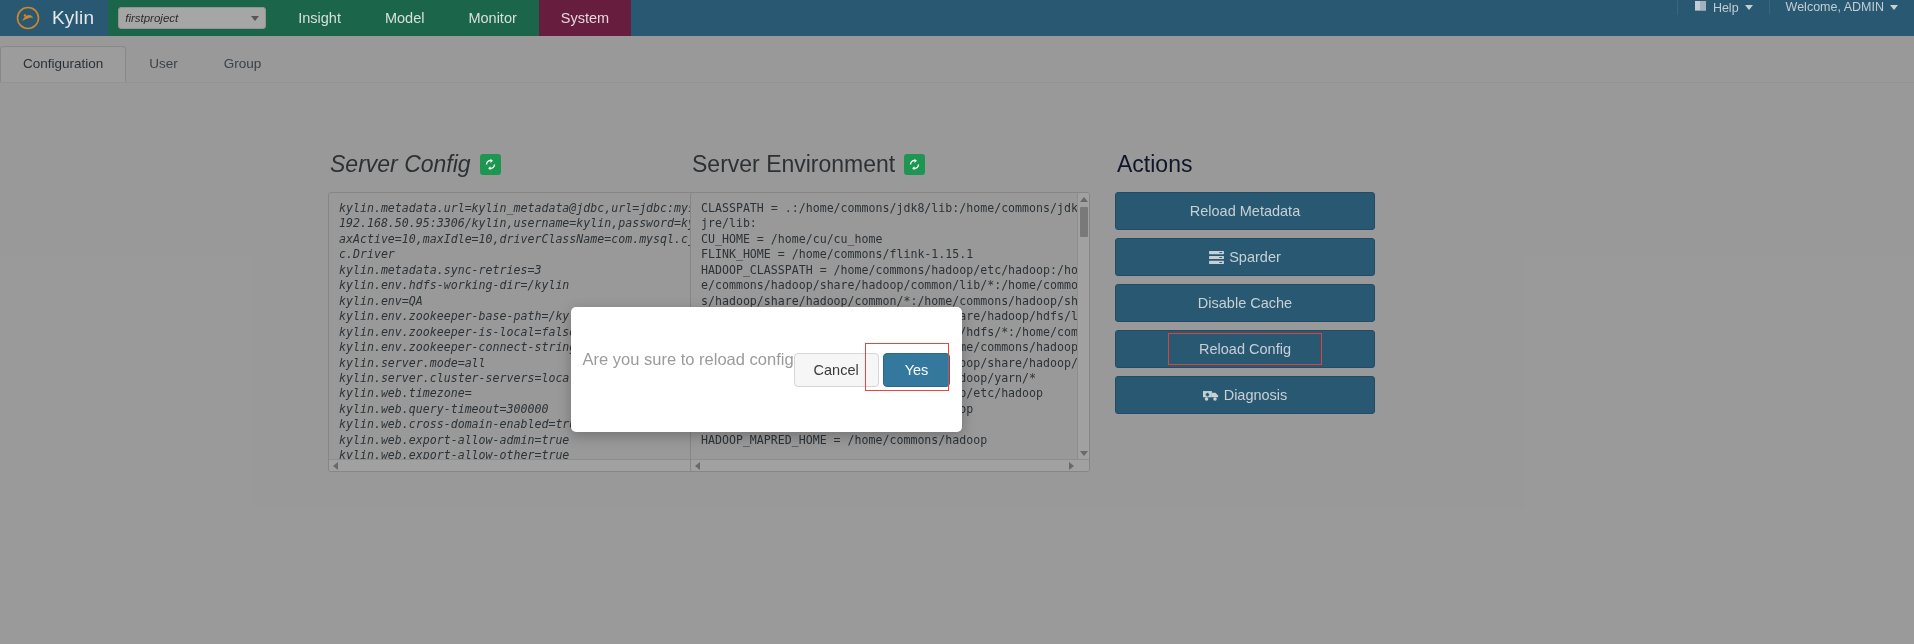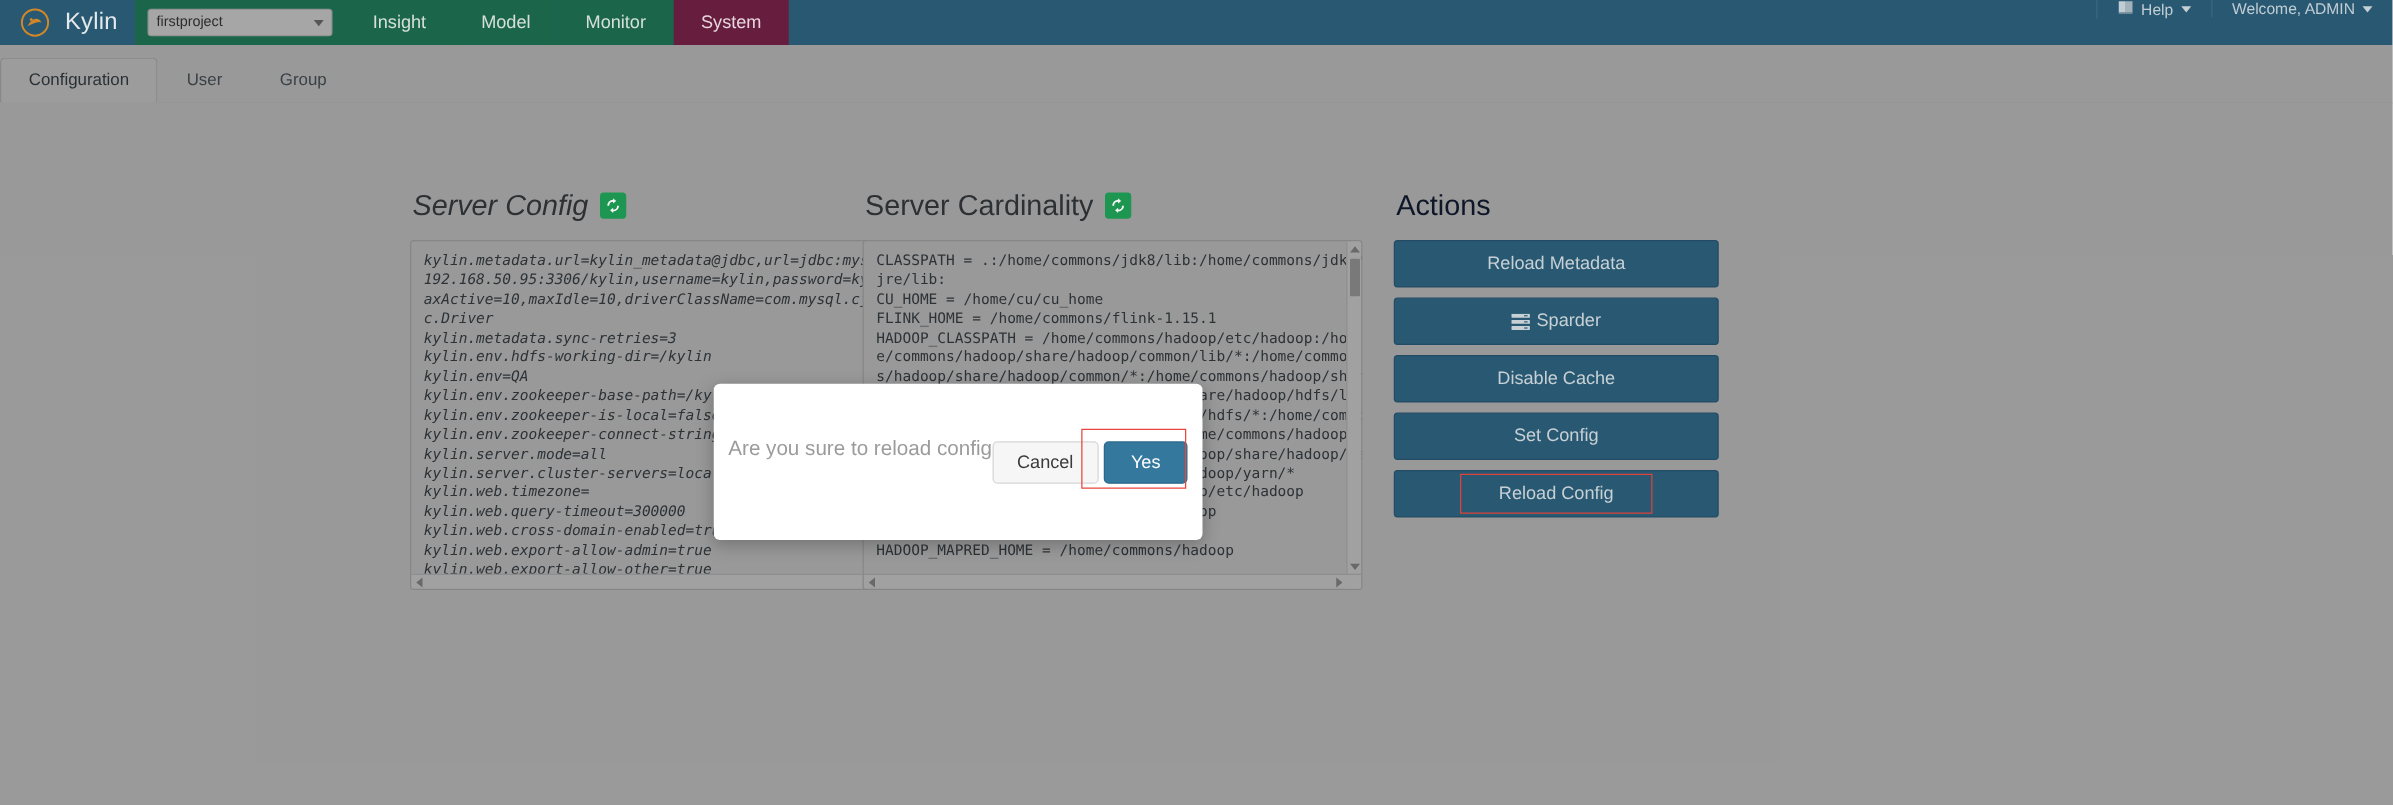--- a/index.html
+++ b/index.html
@@ -25,21 +25,21 @@
   .brand-logo svg { display:block; }
   .brand-text { font-size:19px; color:#eef3f6; letter-spacing:.2px; }
   .proj-wrap {
     background:#1d6b4f; display:flex; align-items:center;
     padding:0 10px;
   }
   .proj-select {
     width:148px; height:22px; background:#adadad;
     border:1px solid #9a9a9a; border-radius:3px;
     display:flex; align-items:center; justify-content:space-between;
-    padding:0 6px; color:#2e2e2e; font-size:11.5px;
+    padding:0 6px; color:#2e2e2e; font-size:11.5px;font-style:italic;
   }
   .caret { width:0;height:0;border-left:4px solid transparent;border-right:4px solid transparent;border-top:5px solid #5a5a5a; }
   .caret.light { border-top-color:#cfd9de; }
   .nav-items { display:flex; align-items:stretch; }
   .nav-item {
     display:flex; align-items:center; padding:0 22px;
     background:#1d6b4f; color:#dfe9e4; font-size:14.5px;
   }
   .nav-item.active { background:#6b1f41; color:#f0dfe8; }
   .nav-right { margin-left:auto; display:flex; align-items:flex-start; }
@@ -260,21 +260,21 @@
             </div>
           <div class="arrow" style="right:14px;">
               <span class="tri-rt"></span>
             </div>
         </div>
       </div>
     </div>
 
     <div class="col-env">
       <div class="panel-title">
-        <span>Server Cardinality</span>
+        <span>Server Environment</span>
         <span class="refresh-btn">
           <svg width="13" height="13" viewBox="0 0 16 16">
             <path d="M8 2.2A5.8 5.8 0 0 0 2.2 8h1.9A3.9 3.9 0 0 1 8 4.1V6l3-2.6L8 .8z" fill="#ffffff"></path>
             <path d="M8 13.8A5.8 5.8 0 0 0 13.8 8h-1.9A3.9 3.9 0 0 1 8 11.9V10l-3 2.6 3 2.6z" fill="#ffffff"></path>
           </svg>
         </span>
       </div>
       <div class="codebox">
         <div class="code">CLASSPATH = .:/home/commons/jdk8/lib:/home/commons/jdk8/
 jre/lib:
@@ -331,28 +331,38 @@
             <rect x="11" y="11.8" width="3" height="1" fill="#2b5d77"></rect>
           </svg>
         </span>
         <span>Sparder</span>
       </div>
 
       <div class="act-btn">
         <span>Disable Cache</span>
       </div>
 
-      <div class="act-btn">
-        <span>Set Config</span>
-      </div>
 
       <div class="act-btn highlight">
         <span>Reload Config</span>
       </div>
 
+      <div class="act-btn">
+        <span class="act-icon">
+          <svg width="16" height="13" viewBox="0 0 18 14">
+            <path d="M0 2h10v7H0z" fill="#cfd9de"></path>
+            <path d="M10 4h4l3 3v2h-7z" fill="#cfd9de"></path>
+            <circle cx="4" cy="11" r="2" fill="#cfd9de"></circle>
+            <circle cx="13.5" cy="11" r="2" fill="#cfd9de"></circle>
+            <rect x="4" y="4" width="2" height="4" fill="#2b5d77"></rect>
+            <rect x="3" y="5" width="4" height="2" fill="#2b5d77"></rect>
+          </svg>
+        </span>
+        <span>Diagnosis</span>
+      </div>
     </div>
 
   </div>
 </div>
 
 <div class="overlay"></div>
 <div class="modal">
   <div class="modal-msg">Are you sure to reload config</div>
   <div class="modal-btns">
     <button class="btn-cancel">Cancel</button>

